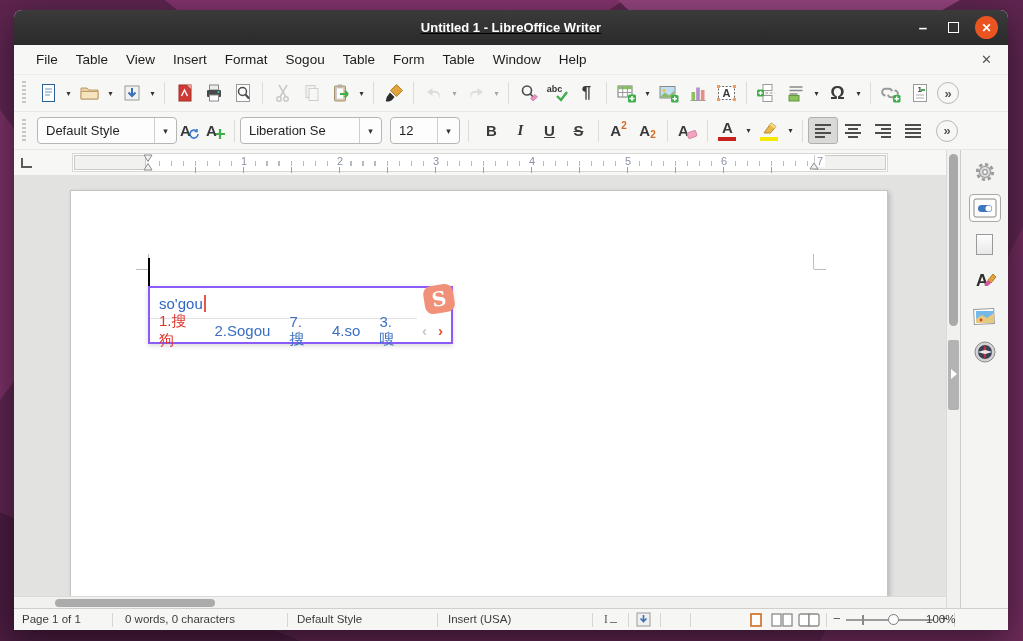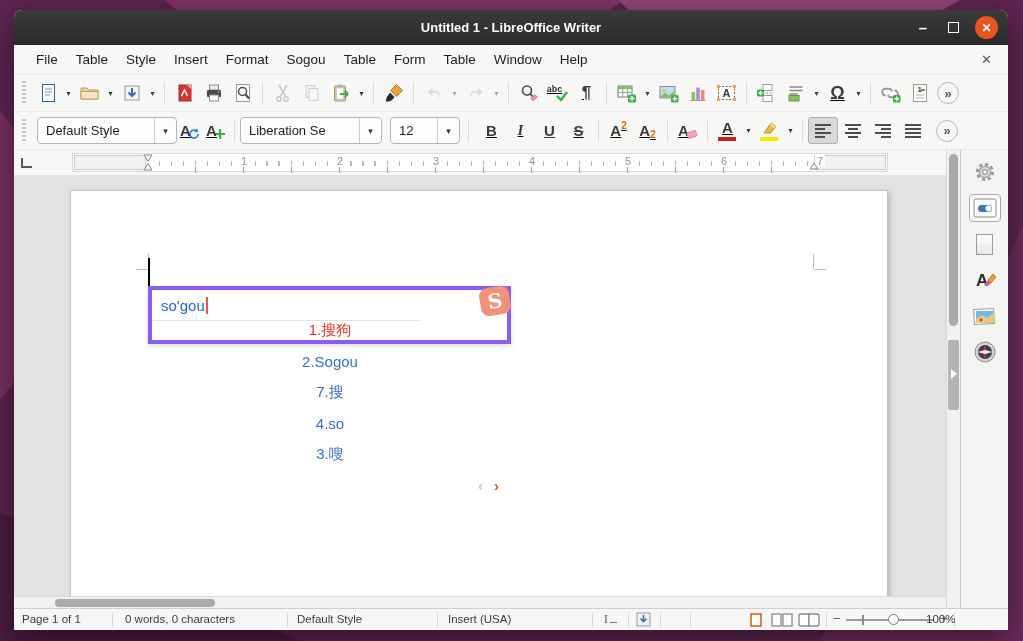--- a/index.html
+++ b/index.html
@@ -5,42 +5,42 @@
   * { margin:0; padding:0; box-sizing:border-box; }
   html,body { width:1023px; height:641px; overflow:hidden; font-family:"Liberation Sans",sans-serif; }
   body { position:relative; background:#5e2550; }
   .bgshape { position:absolute; }
 
   
   .window { position:absolute; left:14px; top:10px; width:994px; height:620px;
     background:#f7f7f6; border-radius:8px 8px 2px 2px; box-shadow:0 10px 34px rgba(0,0,0,.5);
   }
   .titlebar { position:relative; height:35px; background:linear-gradient(#3b3b3b,#2a2a2a);
-    border-radius:8px 8px 0 0; display:flex; align-items:center; justify-content:center; }
+    border-radius:8px 8px 0 0; display:flex; align-items:center; justify-content:center;text-decoration:underline; }
   .title { color:#fff; font-size:13px; font-weight:bold; }
   .winctl { position:absolute; right:10px; top:0; height:35px; display:flex; align-items:center; gap:16px; }
   .minbtn { color:#fff; font-size:15px; font-weight:bold; width:18px; text-align:center; line-height:10px; }
   .maxbtn { width:11px; height:11px; border:1.5px solid #fff; display:inline-block; }
   .closebtn { width:23px; height:23px; border-radius:50%; background:#E95420; color:#fff;
     display:flex; align-items:center; justify-content:center; font-size:12px; font-weight:bold; }
 
   
   .menubar { height:30px; display:flex; align-items:center; padding:0 12px 0 13px;
     background:#f7f7f6; border-bottom:1px solid #ececea; font-size:13.5px; color:#1c1c1c; }
   .menuitem { padding:4px 9px; border-radius:3px; }
   .menubar .spacer { flex:1; }
   .doc-close { color:#555; font-size:13px; padding:0 4px; }
 
   
   .toolbar { display:flex; align-items:center; background:#f7f7f6; border-bottom:1px solid #e8e8e6; padding:0 4px; }
   .tb1 { height:37px; }
   .tb2 { height:38px; }
   .grip { width:9px; height:24px; margin:0 4px 0 2px;
     background:repeating-linear-gradient(180deg,#c6c6c4 0 2px,transparent 2px 4px); background-size:4px 100%; background-repeat:no-repeat; background-position:2px 0; }
-  .tbtn { width:29px; height:27px; display:flex; align-items:center; justify-content:center; border-radius:3px; position:relative;text-decoration:underline; }
+  .tbtn { width:29px; height:27px; display:flex; align-items:center; justify-content:center; border-radius:3px; position:relative; }
   .dd { width:13px; height:27px; display:flex; align-items:center; justify-content:center;
     font-size:8px; color:#333; }
   .vsep { width:1px; height:22px; background:#dcdcda; margin:0 5px; }
   .gray { opacity:.42; filter:grayscale(1); }
   .glyph { font-size:17px; font-weight:bold; color:#3a3a3a; }
   .overflow { width:22px; height:22px; border:1px solid #b9b9b9; border-radius:50%;
     display:flex; align-items:center; justify-content:center; color:#555; font-size:13px; font-weight:bold; margin-left:3px; }
 
   .combo { height:27px; background:#fdfdfd; border:1px solid #b6b6b4; border-radius:4px;
     display:flex; align-items:center; font-size:13px; color:#1e1e1e; }
@@ -74,28 +74,28 @@
   .workspace { position:absolute; left:0; top:25px; width:932px; height:421px; background:#e2e2e1; overflow:hidden; }
 
   .page { position:absolute; left:56px; top:15px; width:818px; height:410px; background:#fff;
     border:1px solid #c4c4c2; box-shadow:2px 2px 5px rgba(0,0,0,.18); }
   .cornermark { position:absolute; }
   .cm-v { width:1px; height:15px; background:#b9bec6; }
   .cm-h { width:12px; height:1px; background:#b9bec6; }
   .caret-doc { position:absolute; left:77px; top:67px; width:2px; height:30px; background:#000; }
 
   
-  .ime { position:absolute; left:77px; top:95px; width:363px; height:58px; background:#fff;
-    border:4px solid #8b5cf6; box-shadow:0 2px 5px rgba(0,0,0,.15); }
+  .ime { position:absolute; left:77px; top:95px; width:305px; height:58px; background:#fff;
+    border:2px solid #8b5cf6; box-shadow:0 2px 5px rgba(0,0,0,.15); }
   .ime-row1 { height:30px; display:flex; align-items:center; padding-left:9px; }
   .ime-comp { font-size:15px; color:#2f66c4; }
   .ime-caret { display:inline-block; width:2px; height:17px; background:#e4574d; margin-left:1px; }
   .ime-div { position:absolute; left:0; top:30px; width:267px; height:1px; background:#e2e2e2; }
   .ime-row2 { position:absolute; left:0; top:31px; right:0; bottom:0; display:flex; align-items:center;
-    padding:0 8px 0 9px; font-size:15px; gap:13px;flex-direction:column; }
+    padding:0 8px 0 9px; font-size:15px; gap:19px; }
   .cand-red { color:#e0352b; }
   .cand-blue { color:#3a6fc0; }
   .ime-nav { margin-left:auto; display:flex; gap:11px; font-size:15px; font-weight:bold; }
   .nav-prev { color:#c9c9c9; }
   .nav-next { color:#e8512d; }
   .ime-logo { position:absolute; right:-3px; top:-3px; width:30px; height:28px; background:#f2917a;
     border-radius:8px; transform:rotate(-9deg); display:flex; align-items:center; justify-content:center;
     color:#fff; font-size:20px; font-weight:bold; font-family:"DejaVu Serif",serif; }
 
   
@@ -140,21 +140,21 @@
     <div class="winctl">
       <span class="minbtn">–</span>
       <span class="maxbtn"></span>
       <span class="closebtn">✕</span>
     </div>
   </div>
 
   <div class="menubar">
     <span class="menuitem">File</span>
     <span class="menuitem">Table</span>
-    <span class="menuitem">Style</span>
+    <span class="menuitem">View</span>
     <span class="menuitem">Insert</span>
     <span class="menuitem">Format</span>
     <span class="menuitem">Sogou</span>
     <span class="menuitem">Table</span>
     <span class="menuitem">Form</span>
     <span class="menuitem">Table</span>
     <span class="menuitem">Window</span>
     <span class="menuitem">Help</span>
     <span class="spacer"></span>
     <span class="doc-close">✕</span>

